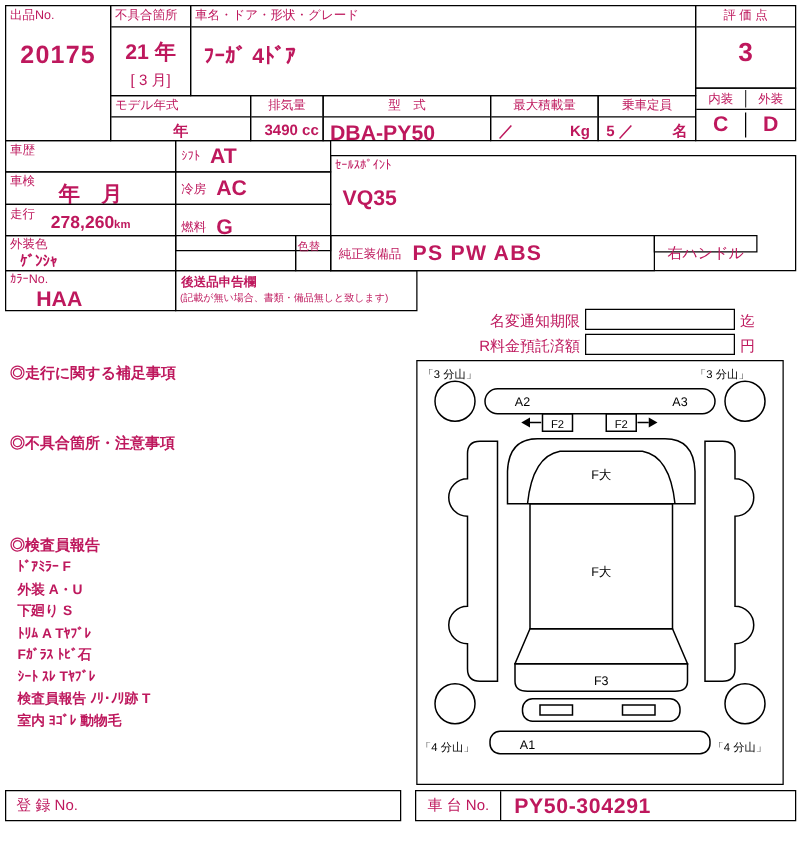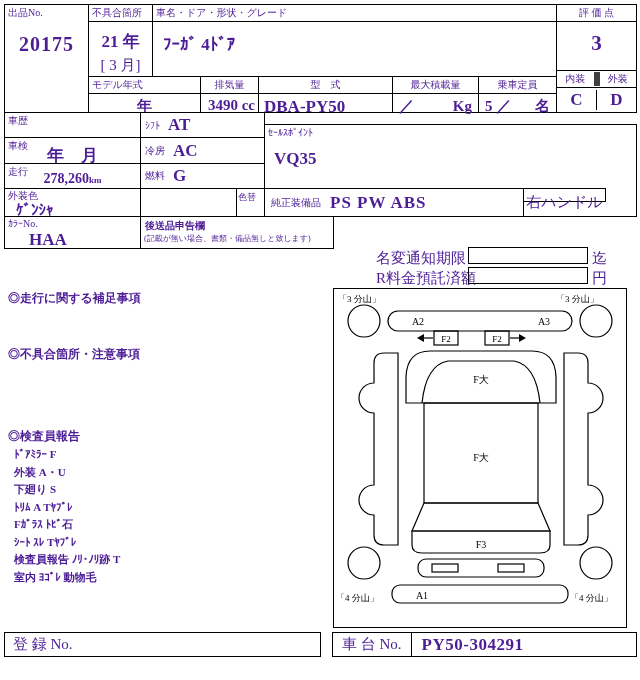--- a/index.html
+++ b/index.html
@@ -1,30 +1,30 @@
 <!DOCTYPE html>
 <html><head>
 <meta charset="utf-8">
 <title>Auction Sheet</title>
 <style>
   * { margin:0; padding:0; box-sizing:border-box; }
   html,body { background:#ffffff; }
   .sheet {
-    position:relative; width:640px; height:680px; background:#fff; color:#4c1d95;
-    font-family:Liberation Serif, serif; overflow:hidden;
+    position:relative; width:640px; height:680px; background:#fff; color:#be185d;
+    font-family:Liberation Sans, sans-serif; overflow:hidden;
   }
   .bx { position:absolute; border:1px solid #000; background:transparent; }
   .abs { position:absolute; }
   .cl { font-size:10px; padding:1px 3px; line-height:1.35; white-space:nowrap; }
   .bb { border-bottom:1px solid #000; }
   .c { text-align:center; }
   .t8 { font-size:8px; }
   .t9 { font-size:9px; }
   .t10 { font-size:10px; }
-  .t11 { font-size:15px; }
+  .t11 { font-size:12px; }
   .t12 { font-size:17px; }
   .v { font-weight:600; }
   .remark-title { position:absolute; font-size:12px; font-weight:bold; white-space:nowrap; }
   .il { font-size:11px; font-weight:600; line-height:17.5px; white-space:nowrap; }
   .flexrow { display:flex; align-items:center; }
   .nowrap { white-space:nowrap; }
 </style>
 </head>
 <body>
 
@@ -77,21 +77,21 @@
   <div class="bx" style="left:478px;top:76px;width:79px;height:37px">
     <div class="cl bb c">乗車定員</div>
     <div class="flexrow t11 v" style="margin-top:3px;padding:0 6px;justify-content:space-between">
       <span>5 ／</span>
       <span>名</span>
     </div>
   </div>
 
   <div class="bx" style="left:556px;top:70px;width:81px;height:43px">
     <div class="flexrow" style="height:17px;border-bottom:1px solid #000">
-      <div class="t10 c" style="flex:1;border-right:6px solid #404040">内装</div>
+      <div class="t10 c" style="flex:1;border-right:1px solid #404040">内装</div>
       <div class="t10 c" style="flex:1">外装</div>
     </div>
     <div class="flexrow" style="height:24px">
       <div class="t12 v c" style="flex:1;border-right:1px solid #000">C</div>
       <div class="t12 v c" style="flex:1">D</div>
     </div>
   </div>
 
   <div class="bx" style="left:4px;top:112px;width:137px;height:26px">
     <div class="cl">車歴</div>
@@ -117,21 +117,21 @@
     <span class="t12 v" style="margin-left:8px">AC</span>
   </div>
 
   <div class="bx" style="left:4px;top:163px;width:137px;height:26px">
     <div class="cl abs" style="left:0;top:0">走行</div>
     <div class="c nowrap" style="margin-top:5px">
       <span style="font-size:14px;font-weight:600">278,260</span><span class="t9 v">km</span>
     </div>
   </div>
 
-  <div class="bx flexrow" style="left:140px;top:163px;width:125px;height:26px;padding:0 4px">
+  <div class="bx flexrow" style="left:140px;top:163px;width:125px;height:38px;padding:0 4px">
     <span class="t10">燃料</span>
     <span class="t12 v" style="margin-left:8px">G</span>
   </div>
 
   <div class="bx" style="left:4px;top:188px;width:137px;height:29px">
     <div class="cl" style="line-height:1.1">外装色</div>
     <div class="t11 v" style="margin-left:11px">ｹﾞﾝｼｬ</div>
   </div>
 
   <div class="bx" style="left:140px;top:188px;width:97px;height:29px"></div>

